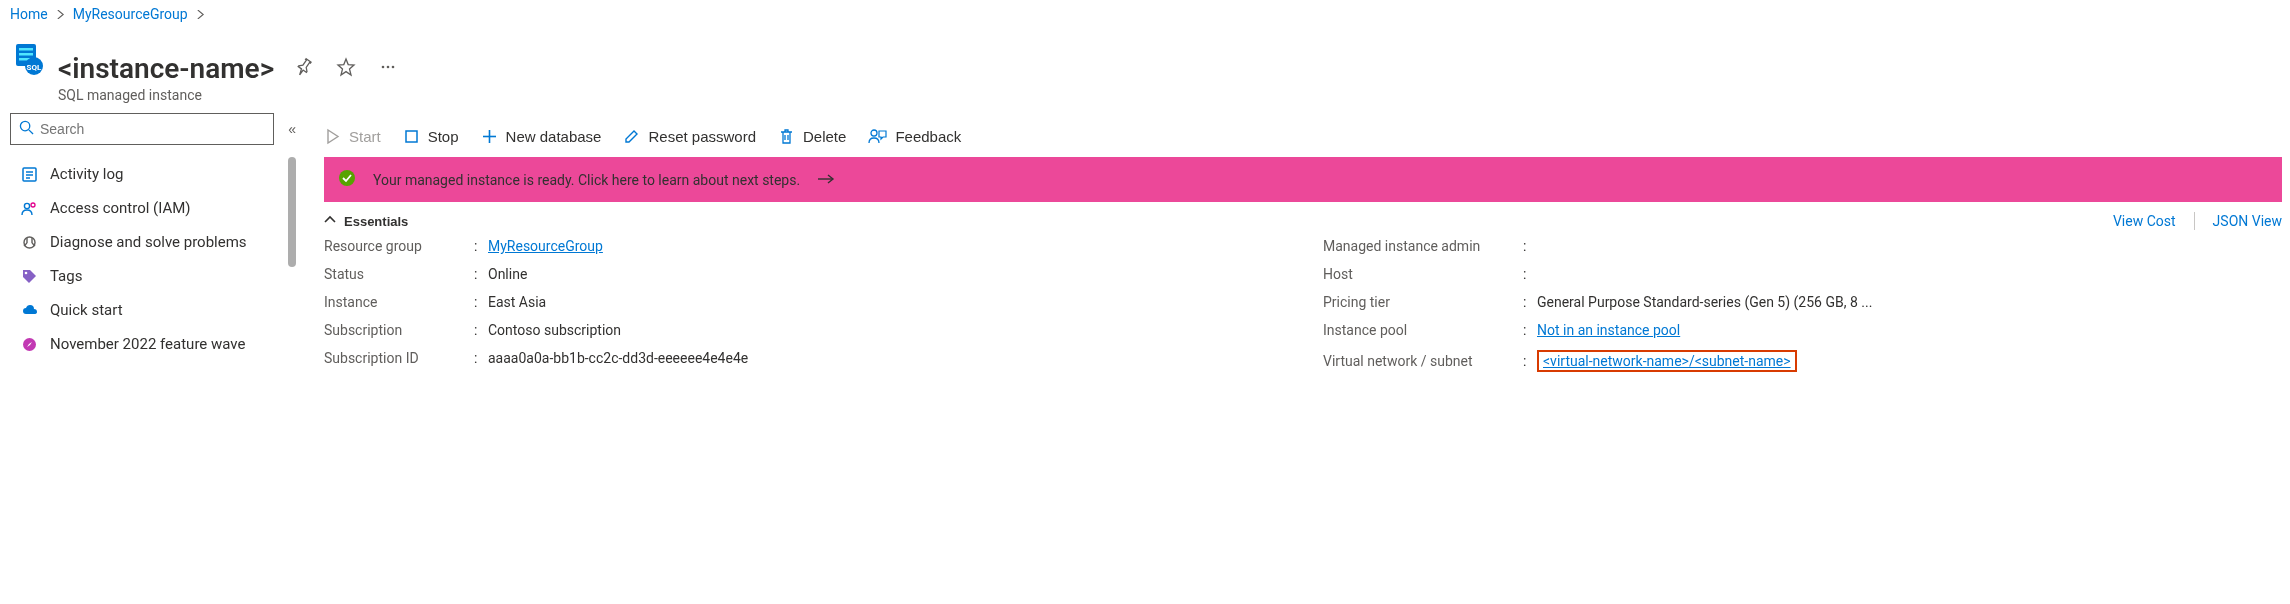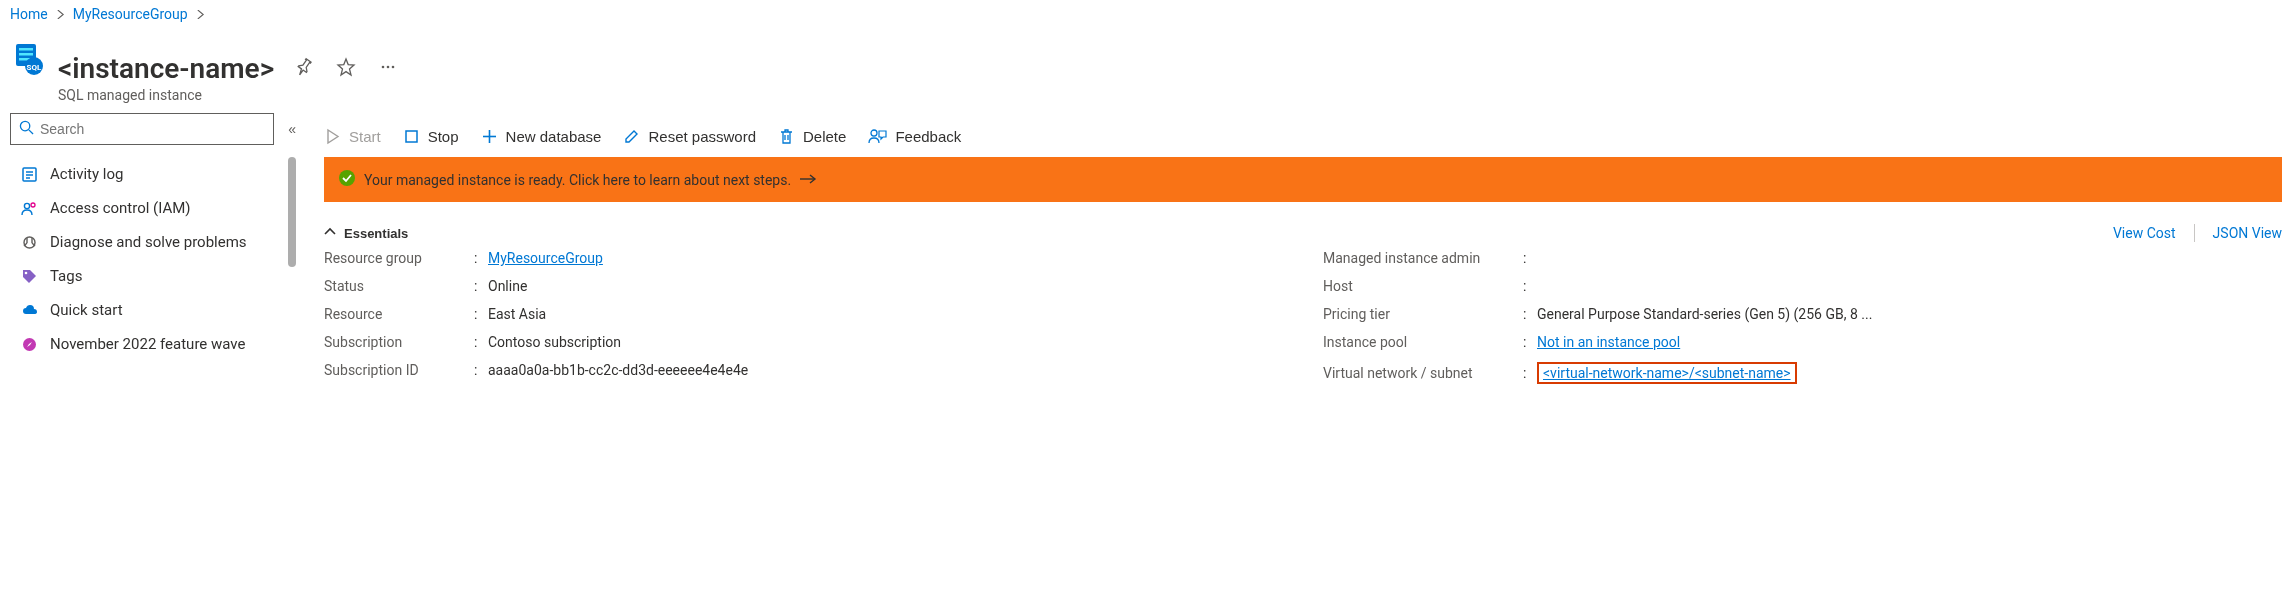--- a/index.html
+++ b/index.html
@@ -106,24 +106,24 @@
     }
     .tb-item {
       display: flex; align-items: center; gap: 8px;
       background: none; border: none;
       font-size: 15px; color: #323130; cursor: pointer; margin-top: 11px;
     }
     .tb-item.disabled { color: #a19f9d; cursor: default; }
     .tb-icon { display: flex; align-items: center; }
 
     .alert-bar {
-      display: flex; align-items: center; gap: 8px;
-      background: #f97316;
+      display: flex; align-items: center; gap: 17px;
+      background: #ec4899;
       padding: 12px 14px;
-      margin-bottom: 20px;
+      margin-bottom: 8px;
     }
 
     .essentials-header {
       display: flex; align-items: center;
       padding: 2px 0 8px 0;
     }
     .ess-toggle {
       display: flex; align-items: center; gap: 8px;
       background: none; border: none;
       font-weight: 600; font-size: 13px;
@@ -383,21 +383,21 @@
           <span class="ess-label">Resource group</span>
           <span class="ess-colon">:</span>
           <span class="ess-value link">MyResourceGroup</span>
         </div>
         <div class="ess-row">
           <span class="ess-label">Status</span>
           <span class="ess-colon">:</span>
           <span class="ess-value">Online</span>
         </div>
         <div class="ess-row">
-          <span class="ess-label">Resource</span>
+          <span class="ess-label">Instance</span>
           <span class="ess-colon">:</span>
           <span class="ess-value">East Asia</span>
         </div>
         <div class="ess-row">
           <span class="ess-label">Subscription</span>
           <span class="ess-colon">:</span>
           <span class="ess-value">Contoso subscription</span>
         </div>
         <div class="ess-row">
           <span class="ess-label">Subscription ID</span>

